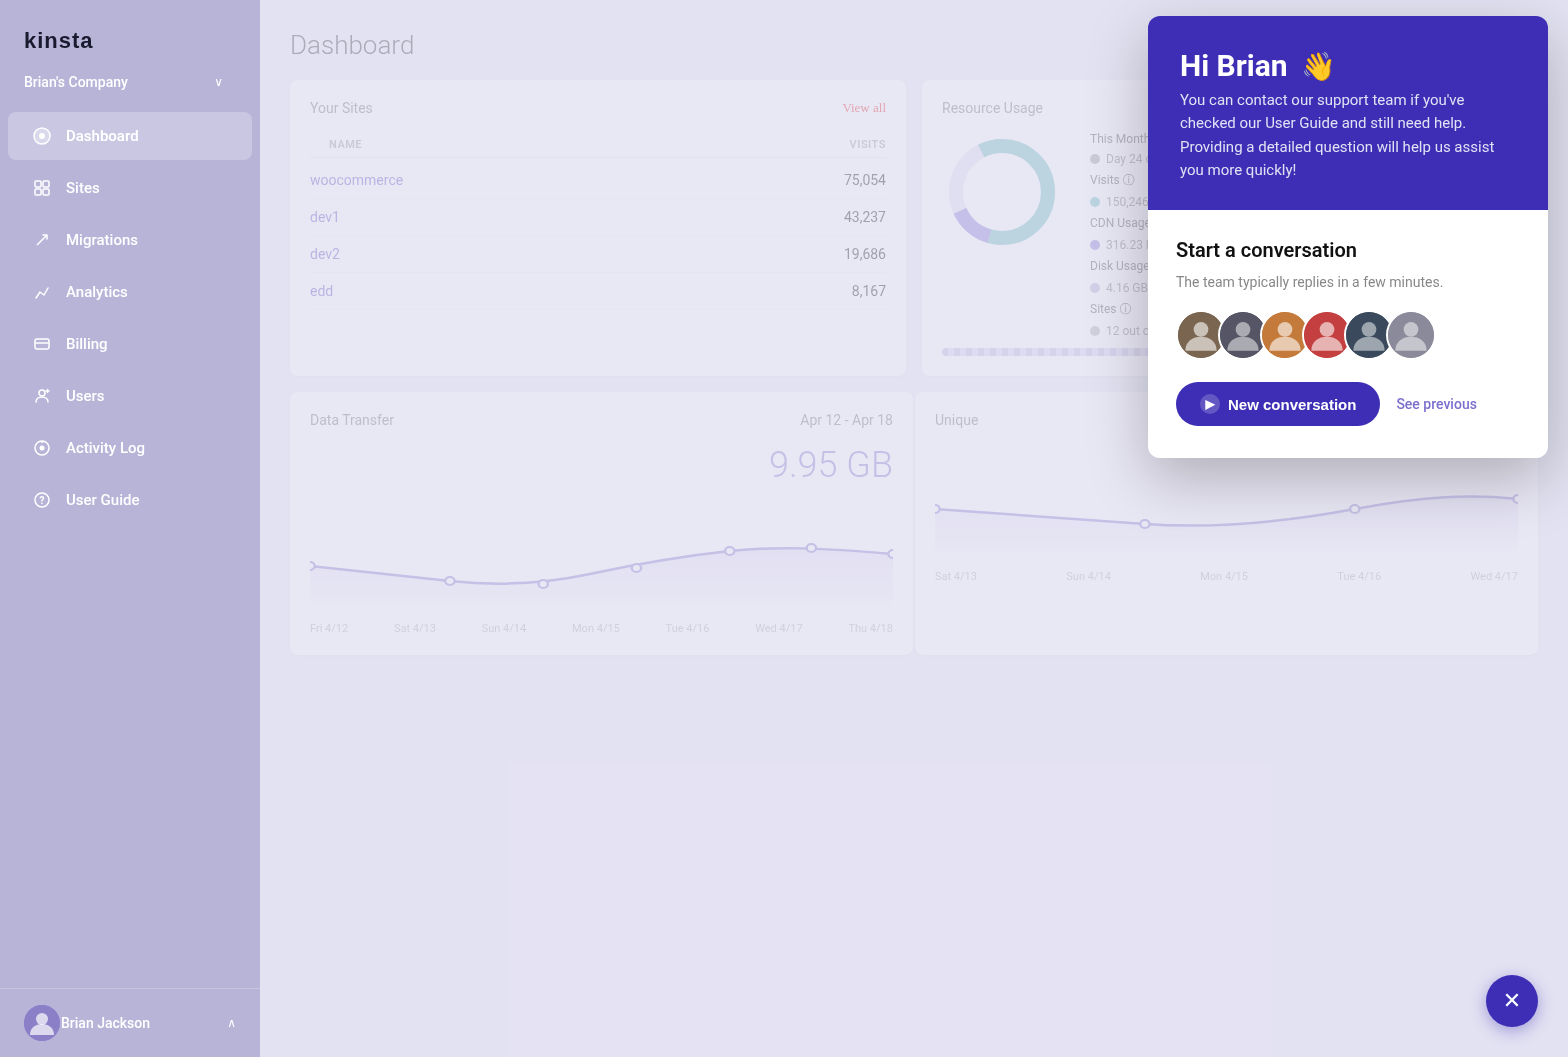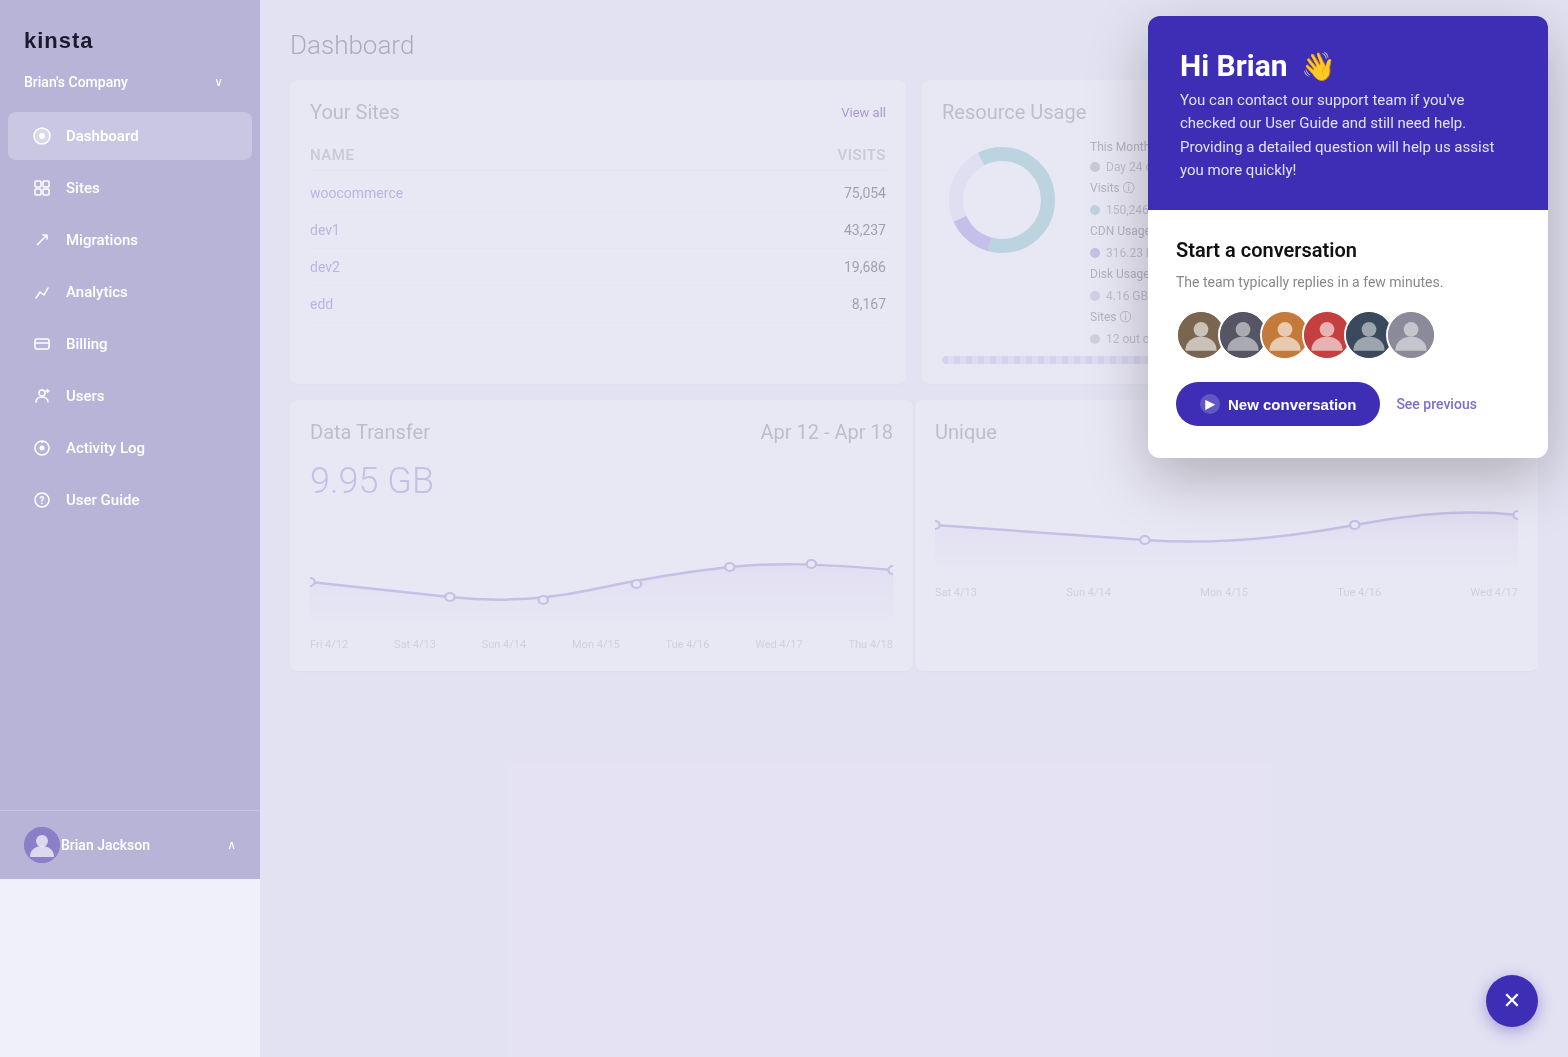--- a/index.html
+++ b/index.html
@@ -3,21 +3,21 @@
   <meta charset="utf-8">
   <style>
     * { margin: 0; padding: 0; box-sizing: border-box; }
     body { font-family: -apple-system, BlinkMacSystemFont, 'Segoe UI', Roboto, sans-serif; background: #f0f0f8; width: 1568px; height: 1057px; overflow: hidden; display: flex; }
 
     
     .sidebar {
       width: 260px;
       min-width: 260px;
       background: #b8b4d8;
-      height: 879px;
+      height: 1057px;
       display: flex;
       flex-direction: column;
       padding: 0;
       position: relative;
     }
     .sidebar-logo {
       padding: 28px 24px 12px 24px;
     }
     .logo-text {
       font-size: 22px;
@@ -134,42 +134,44 @@
       padding: 20px;
       box-shadow: 0 1px 4px rgba(0,0,0,0.06);
     }
     .card-header {
       display: flex;
       justify-content: space-between;
       align-items: center;
       margin-bottom: 16px;
     }
     .card-title {
-      font-size: 20px;
+      font-size: 14px;
       color: #888;
       font-weight: 400;
     }
     .view-all-link {
       font-size: 13px;
-      color: #4c1d95;
+      color: #ef4444;
       text-decoration: none;
+      font-family: Liberation Serif, serif;
     }
     .table-header {
       display: grid;
       grid-template-columns: 1fr auto;
       padding: 6px 0;
       border-bottom: 1px solid #eee;
       margin-bottom: 4px;
     }
     .col-label {
-      font-size: 15px;
+      font-size: 11px;
       color: #aaa;
       font-weight: 600;
       letter-spacing: 0.5px;
       text-transform: uppercase;
+      margin-left: 19px;
     }
     .table-row {
       display: grid;
       grid-template-columns: 1fr auto;
       padding: 10px 0;
       border-bottom: 1px solid #f5f5f5;
     }
     .site-link {
       color: #7b6fce;
       font-size: 14px;
@@ -223,20 +225,21 @@
       height: 100%;
       background: repeating-linear-gradient(90deg, #c9c4e8 0, #c9c4e8 6px, #e0ddf5 6px, #e0ddf5 12px);
       width: 60%;
       border-radius: 4px;
     }
     
     .bottom-cards {
       display: grid;
       grid-template-columns: 1fr 1fr;
       gap: 2px;
+      text-align: right;
     }
     .big-number {
       font-size: 36px;
       font-weight: 300;
       color: #9b90d8;
       margin: 10px 0;
     }
     .chart-area {
       height: 120px;
       position: relative;

